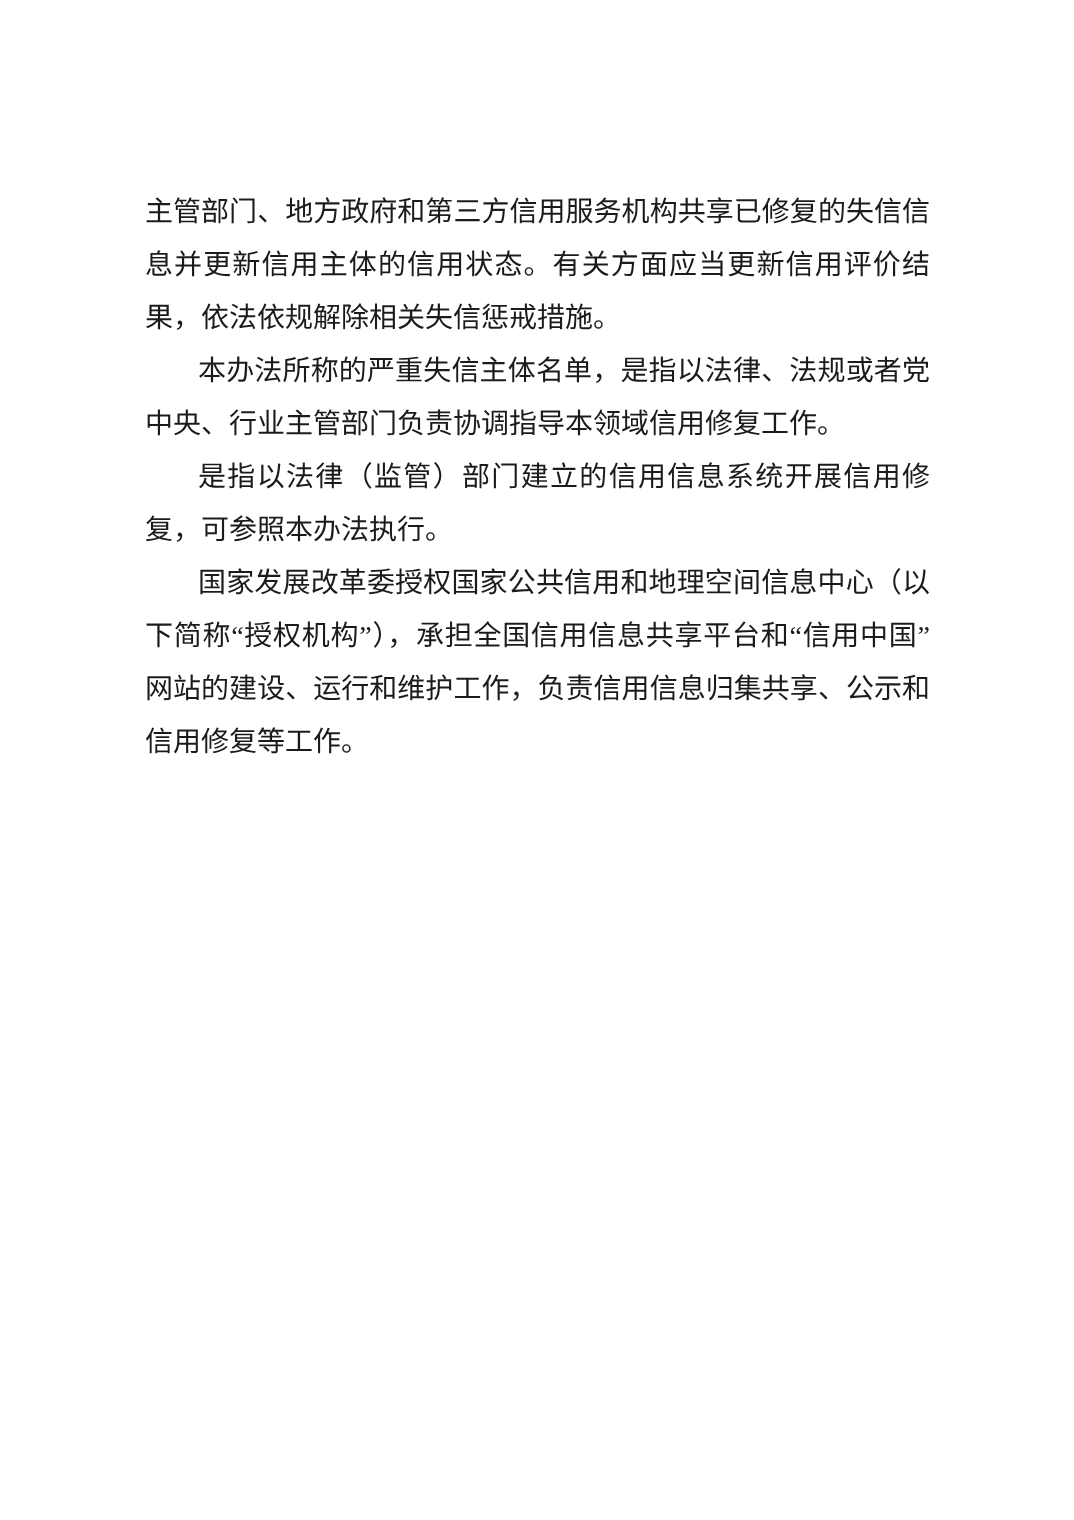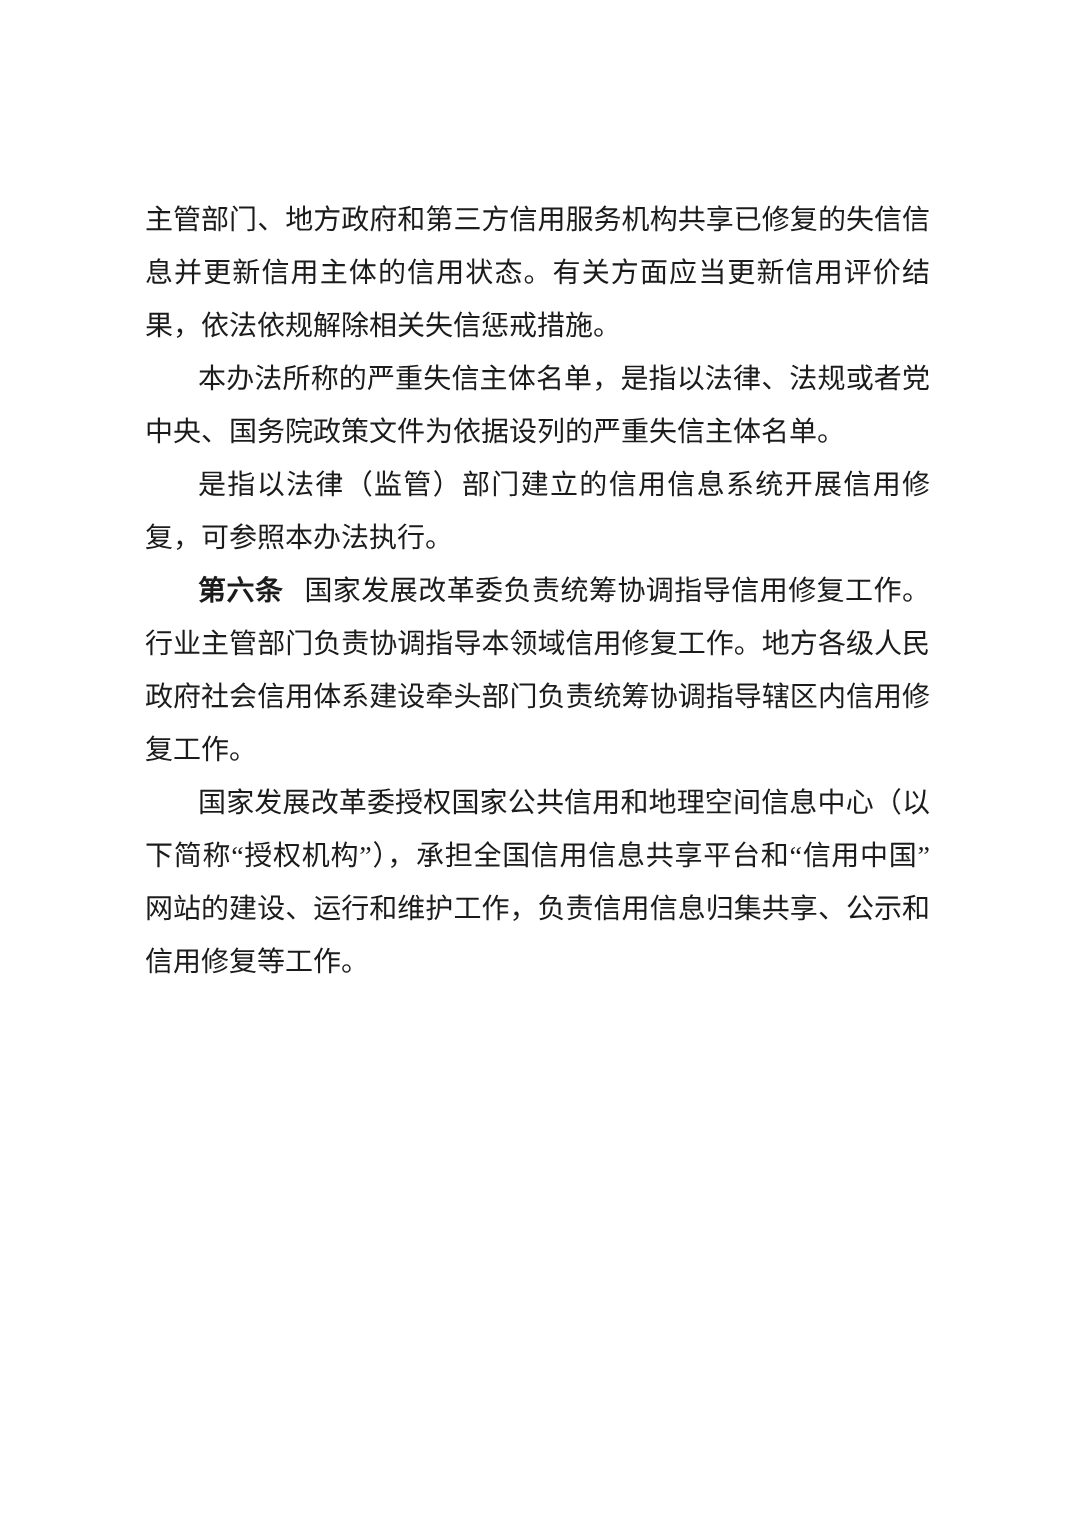--- a/index.html
+++ b/index.html
@@ -4,21 +4,21 @@
 <style>
   html, body {
     margin: 0;
     padding: 0;
     background: #ffffff;
   }
   .page {
     position: relative;
     width: 1074px;
     height: 1136px;
-    margin: 16px auto;
+    margin: 8px auto;
     background: #ffffff;
     overflow: hidden;
     box-sizing: border-box;
     padding: 177px 144px 0 145px;
   }
   .doc-body {
     font-family: "Liberation Serif", "DejaVu Serif", serif;
     font-size: 28px;
     line-height: 53px;
     color: #1b1b1b;
@@ -48,23 +48,22 @@
 </style>
 </head>
 <body>
 
 <div class="page">
   <div class="doc-body">
 
     <p class="para continuation"><span class="para-text">主管部门、地方政府和第三方信用服务机构共享已修复的失信信息并更新信用主体的信用状态。有关方面应当更新信用评价结果，依法依规解除相关失信惩戒措施。</span></p>
 
 
-    <p class="para"><span class="para-text">本办法所称的严重失信主体名单，是指以法律、法规或者党中央、国务院政策文件为依据设列的严重失信主体名单。</span></p>
+    <p class="para"><span class="para-text">本办法所称的严重失信主体名单，是指以法律、法规或者党中央、行业主管部门负责协调指导本领域信用修复工作。</span></p>
 
 
     <p class="para"><span class="para-text">是指以法律（监管）部门建立的信用信息系统开展信用修复，可参照本办法执行。</span></p>
 
-    <p class="para"><span class="article-label">第六条</span><span class="para-text">国家发展改革委负责统筹协调指导信用修复工作。行业主管部门负责协调指导本领域信用修复工作。地方各级人民政府社会信用体系建设牵头部门负责统筹协调指导辖区内信用修复工作。</span></p>
 
     <p class="para"><span class="para-text">国家发展改革委授权国家公共信用和地理空间信息中心（以下简称“授权机构”），承担全国信用信息共享平台和“信用中国”网站的建设、运行和维护工作，负责信用信息归集共享、公示和信用修复等工作。</span></p>
 
   </div>
 </div>
 
 </body></html>

